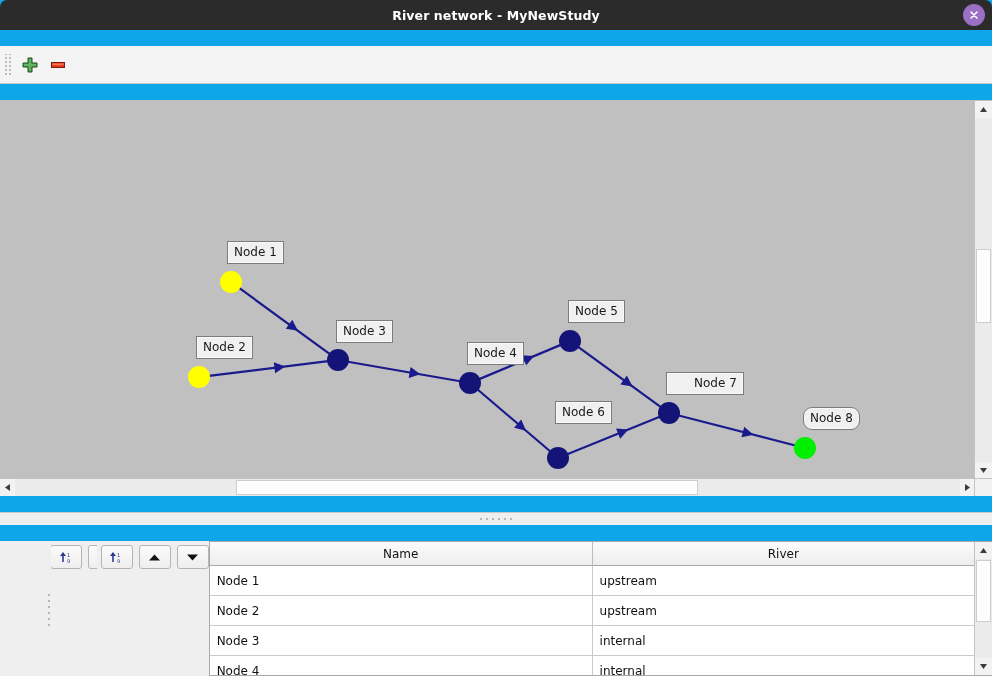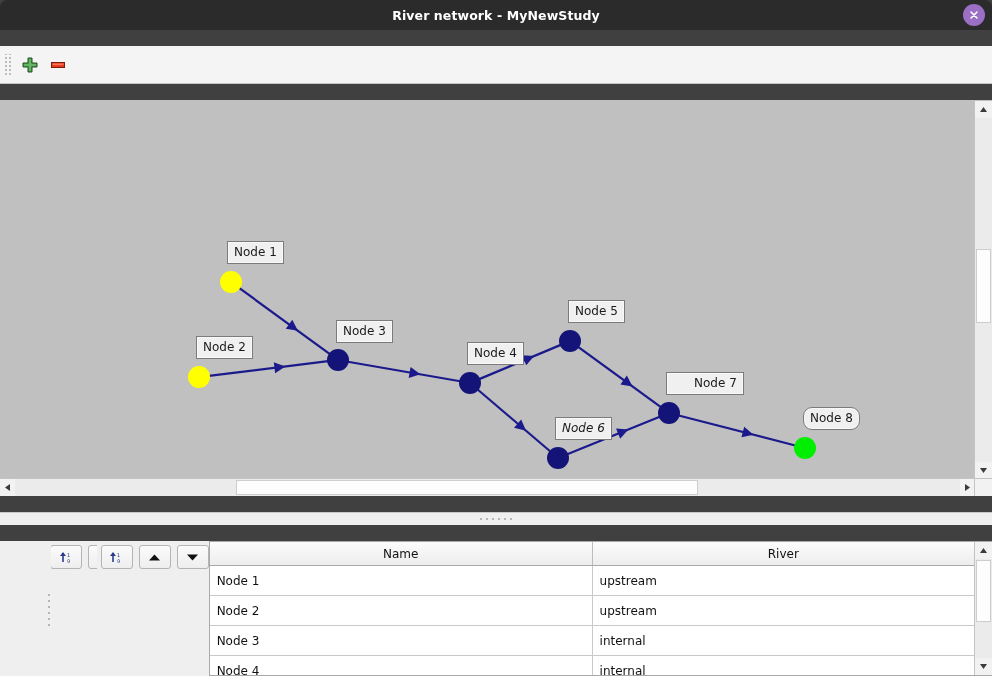--- a/index.html
+++ b/index.html
@@ -12,21 +12,21 @@
     height: 676px;
     font-family: "DejaVu Sans", "Liberation Sans", sans-serif;
     font-size: 12px;
     color: #000000;
     overflow: hidden;
   }
   #window {
     position: relative;
     width: 992px;
     height: 676px;
-    background: #404040;
+    background: #0ea5e9;
     box-sizing: border-box;
     display: flex;
     flex-direction: column;
     gap: 16px;
   }
   
   #titlebar {
     position: relative;
     height: 30px;
     min-height: 30px;
@@ -337,21 +337,21 @@
           <circle cx="805" cy="347" r="11" fill="#00ee00"></circle>
         </g>
     </svg>
 
     <div id="labels-layer">
         <div class="node-label" style="left: 227px; top: 140px;">Node 1</div>
         <div class="node-label" style="left: 196px; top: 235px;">Node 2</div>
         <div class="node-label" style="left: 336px; top: 219px;">Node 3</div>
         <div class="node-label" style="left: 467px; top: 241px;">Node 4</div>
         <div class="node-label" style="left: 568px; top: 199px;">Node 5</div>
-        <div class="node-label" style="left: 555px; top: 316px; font-style: italic;">Node 6</div>
+        <div class="node-label" style="left: 555px; top: 300px;">Node 6</div>
         <div class="node-label" style="left: 666px; top: 271px; padding-left: 27px;">Node 7</div>
         <div class="node-label" style="left: 803px; top: 306px; border-radius: 9px;">Node 8</div>
       </div>
 
     <div id="vscroll">
       <div class="sb-track" style="left:0;top:17px;right:0;bottom:17px;"></div>
       <div class="sb-btn" style="left:0;top:0;width:17px;height:17px;">
         <svg width="9" height="7" viewBox="0 0 9 7">
           <path d="M4.5 1 L8 6 L1 6 Z" fill="#3b3b3b"></path>
         </svg>

